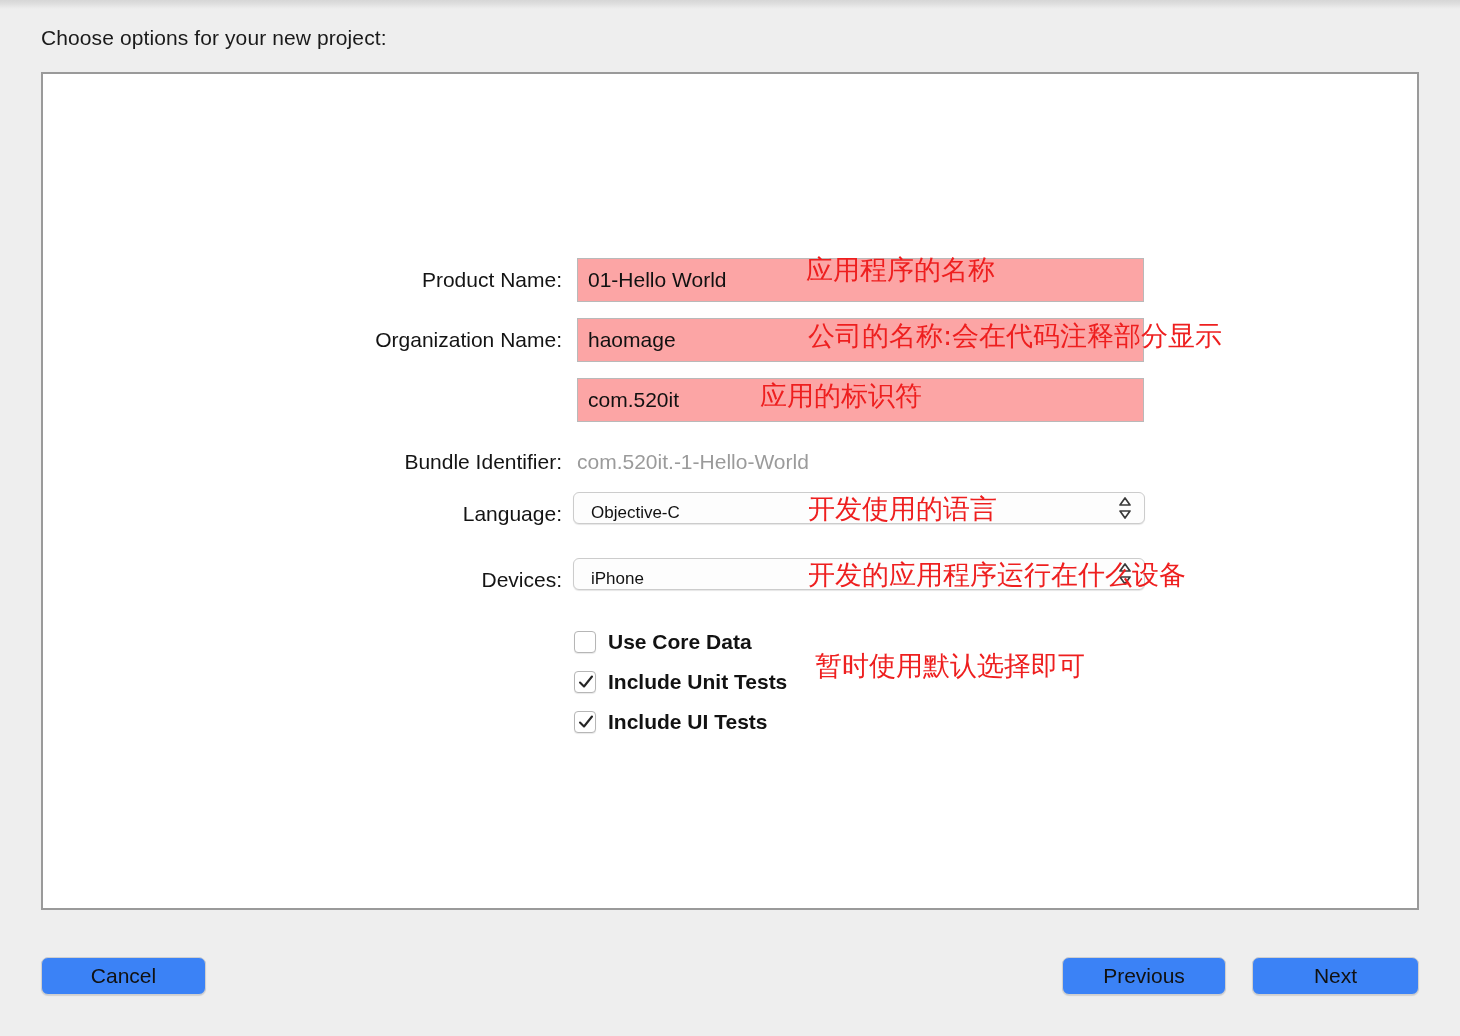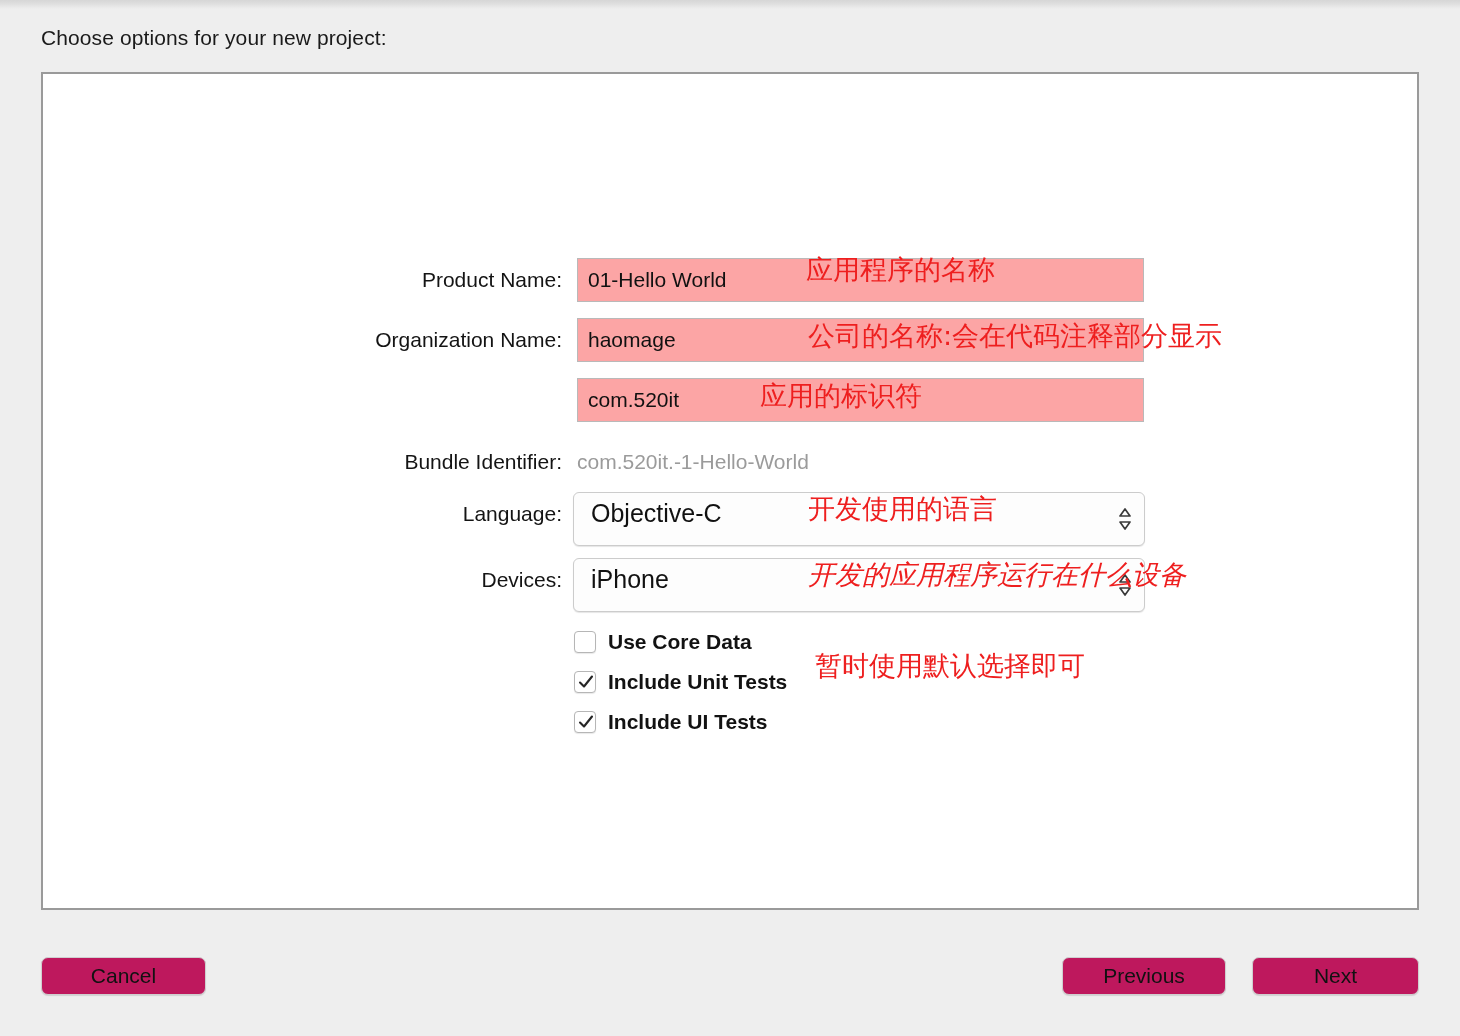--- a/index.html
+++ b/index.html
@@ -77,27 +77,27 @@
     left: 534px;
     font-size: 21px;
     line-height: 44px;
     color: #9b9b9b;
     white-space: nowrap;
   }
   .popup {
     position: absolute;
     left: 530px;            
     width: 572px;           
-    height: 54px;
+    height: 32px;
     box-sizing: border-box;
     background: #fdfdfd;
     border: 1px solid #cccccc;
     border-radius: 6px;
     box-shadow: 0 1px 1px rgba(0,0,0,0.10);
-    font-size: 25px;
+    font-size: 17px;
     color: #111111;
     line-height: 40px;
     padding-left: 17px;
     white-space: nowrap;
     overflow: hidden;
   }
   .stepper {
     position: absolute;
     right: 12px;
     top: 50%;
@@ -142,21 +142,21 @@
     font-size: 27px;
     line-height: 30px;
     white-space: nowrap;
     pointer-events: none;
   }
   
   .btn {
     position: absolute;
     height: 38px;
     box-sizing: border-box;
-    background: #be185d;
+    background: #3b82f6;
     border: 1px solid #cfcfcf;
     border-radius: 7px;
     box-shadow: 0 1px 1px rgba(0,0,0,0.12);
     font-size: 21px;
     color: #111111;
     line-height: 36px;
     text-align: center;
     white-space: nowrap;
   }
 </style>
@@ -236,18 +236,18 @@
     </span>
     <span class="cblabel">Include UI Tests</span>
   </div>
 
 </div>
 
 <div class="anno" style="left:806px; top:255px;">应用程序的名称</div>
 <div class="anno" style="left:808px; top:321px;">公司的名称:会在代码注释部分显示</div>
 <div class="anno" style="left:760px; top:381px;">应用的标识符</div>
 <div class="anno" style="left:808px; top:494px;">开发使用的语言</div>
-<div class="anno" style="left:808px; top:560px;font-style:italic;">开发的应用程序运行在什么设备</div>
+<div class="anno" style="left:808px; top:560px;">开发的应用程序运行在什么设备</div>
 <div class="anno" style="left:815px; top:651px;">暂时使用默认选择即可</div>
 
 <div class="btn" style="left:41px; top:957px; width:165px;">Cancel</div>
 <div class="btn" style="left:1062px; top:957px; width:164px;">Previous</div>
 <div class="btn" style="left:1252px; top:957px; width:167px;">Next</div>
 
 </body></html>

